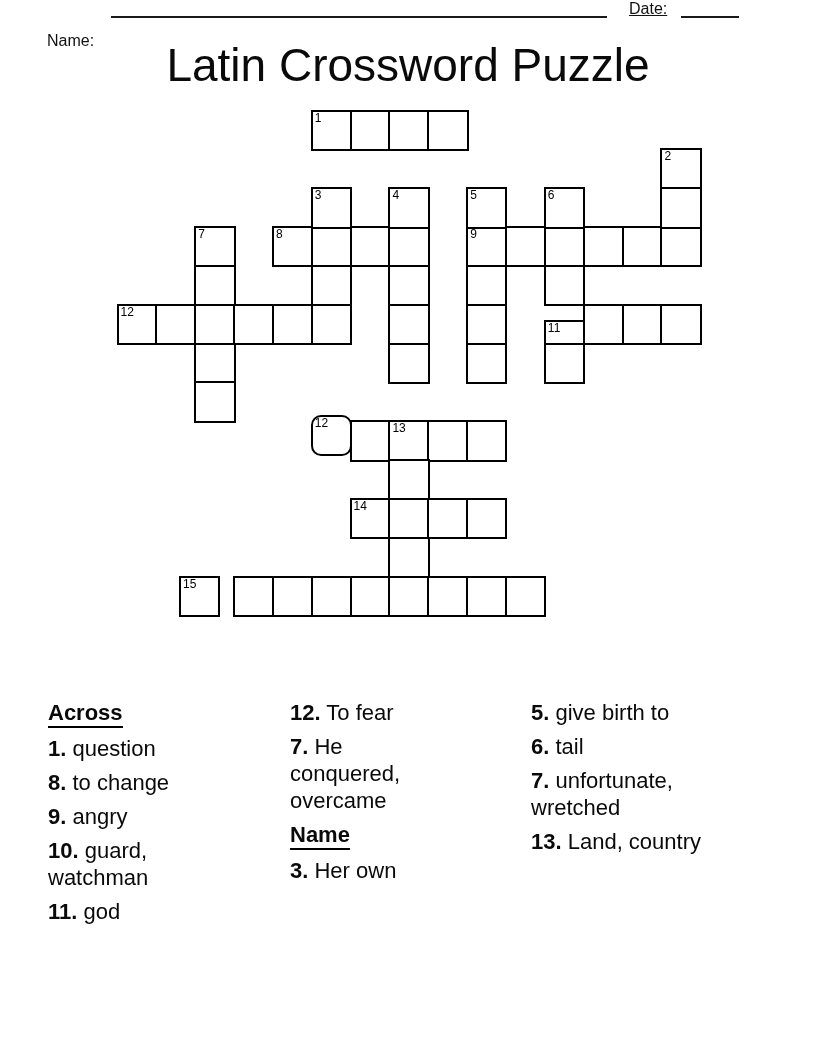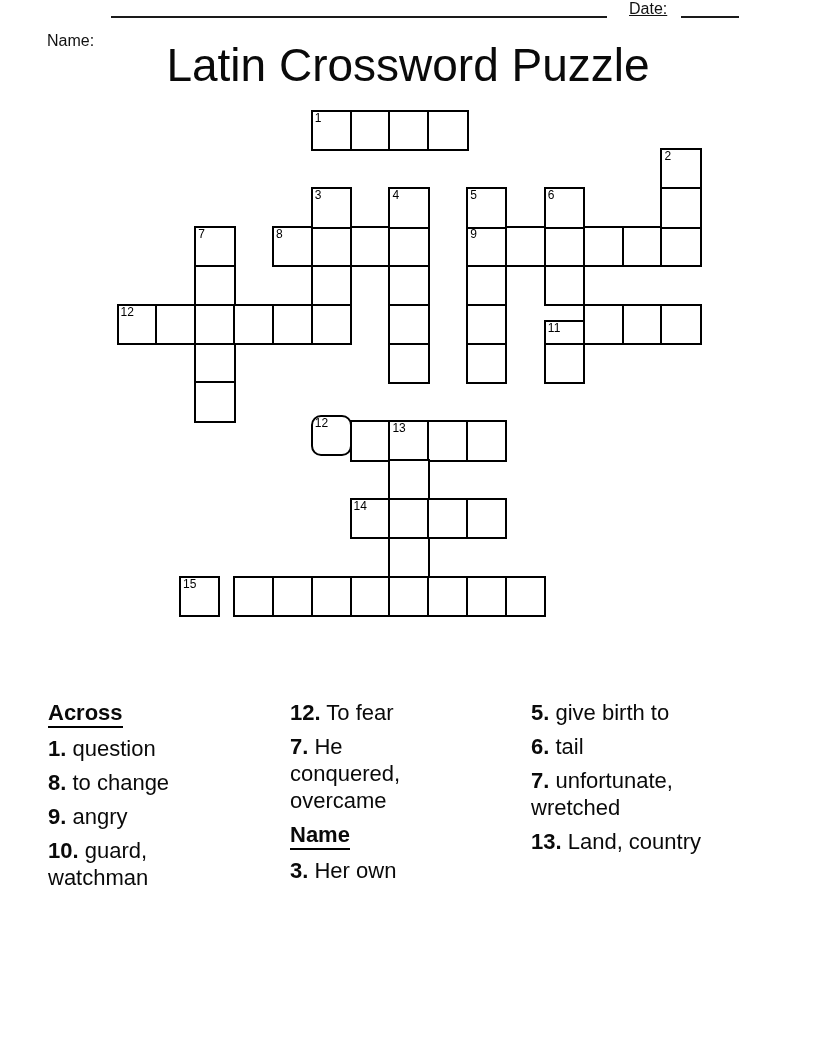--- a/index.html
+++ b/index.html
@@ -179,20 +179,21 @@
       <div class="cell" style="left: 388.45px; top: 536.85px;"></div>
     </div>
 
   <div class="clues">
       <div class="cluecol" style="left: 48px; width: 180px;">
         <div class="clue-heading"><span>Across</span></div>
         <div class="clue"><b>1.</b><span> question</span></div>
         <div class="clue"><b>8.</b><span> to change</span></div>
         <div class="clue"><b>9.</b><span> angry</span></div>
         <div class="clue"><b>10.</b><span> guard, watchman</span></div>
+        <div class="clue"><b>11.</b><span> god</span></div>
       </div>
       <div class="cluecol" style="left: 290px; width: 165px;">
         <div class="clue"><b>12.</b><span> To fear</span></div>
         <div class="clue"><b>7.</b><span> He conquered, overcame</span></div>
         <div class="clue-heading"><span>Name</span></div>
         <div class="clue"><b>3.</b><span> Her own</span></div>
       </div>
       <div class="cluecol" style="left: 531px; width: 185px;">
         <div class="clue"><b>5.</b><span> give birth to</span></div>
         <div class="clue"><b>6.</b><span> tail</span></div>

